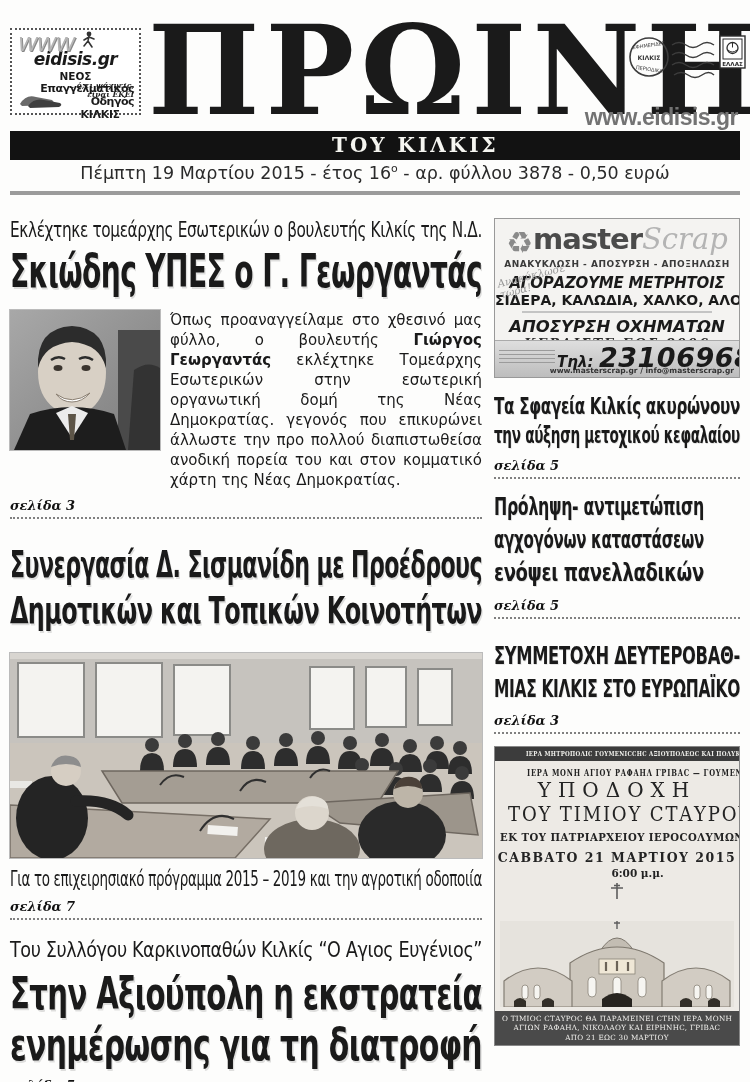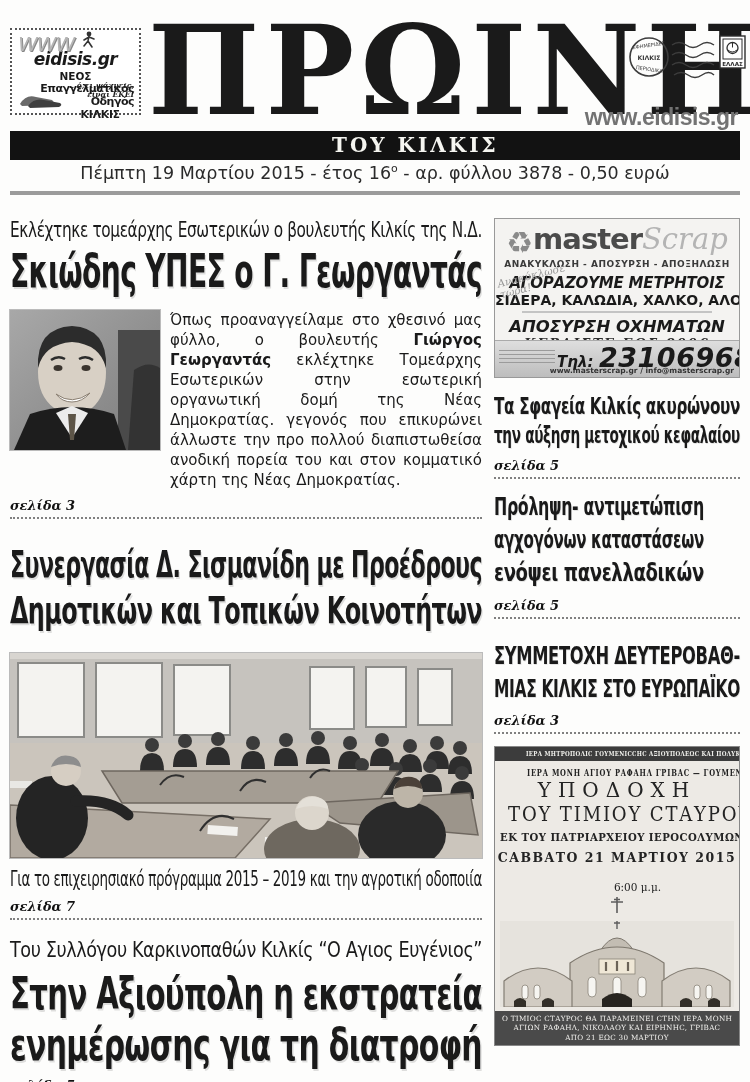--- a/index.html
+++ b/index.html
@@ -85,21 +85,21 @@
   .church-ad{position:relative;height:300px;margin-top:12px;border:1px solid #888;
              background:#edeae5;box-sizing:border-box;overflow:hidden;
              font-family:"DejaVu Serif",serif;color:#232323;}
   .ch-header{background:#3c3c3c;color:#eeeeea;font-size:6.8px;font-weight:bold;letter-spacing:0.4px;
              text-align:center;padding:3px 1px;}
   .ch-line1{margin-top:7px;font-size:8.5px;font-weight:bold;letter-spacing:1px;}
   .ch-title1{font-size:20px;letter-spacing:7px;}
   .ch-title2{font-size:20px;letter-spacing:2px;}
   .ch-sub{margin-top:5px;font-size:10.5px;font-weight:bold;letter-spacing:0.5px;}
   .ch-date{margin-top:7px;font-size:12.5px;font-weight:bold;letter-spacing:1.5px;}
-  .ch-time{margin-top:16px;font-size:10.5px;font-weight:normal;padding-left:41px;}
+  .ch-time{margin-top:2px;font-size:10.5px;font-weight:bold;padding-left:41px;}
   .ch-cross{display:block;margin:3px auto 0;}
   .ch-facade{position:absolute;left:5px;right:5px;bottom:38px;}
   .ch-footer{position:absolute;left:0;right:0;bottom:0;background:#4a4a4a;color:#f2f1ee;
              font-size:7.2px;line-height:9.5px;text-align:center;padding:3px 2px;letter-spacing:0.3px;}
 </style>
 </head>
 <body>
 
 <div class="page">
 

